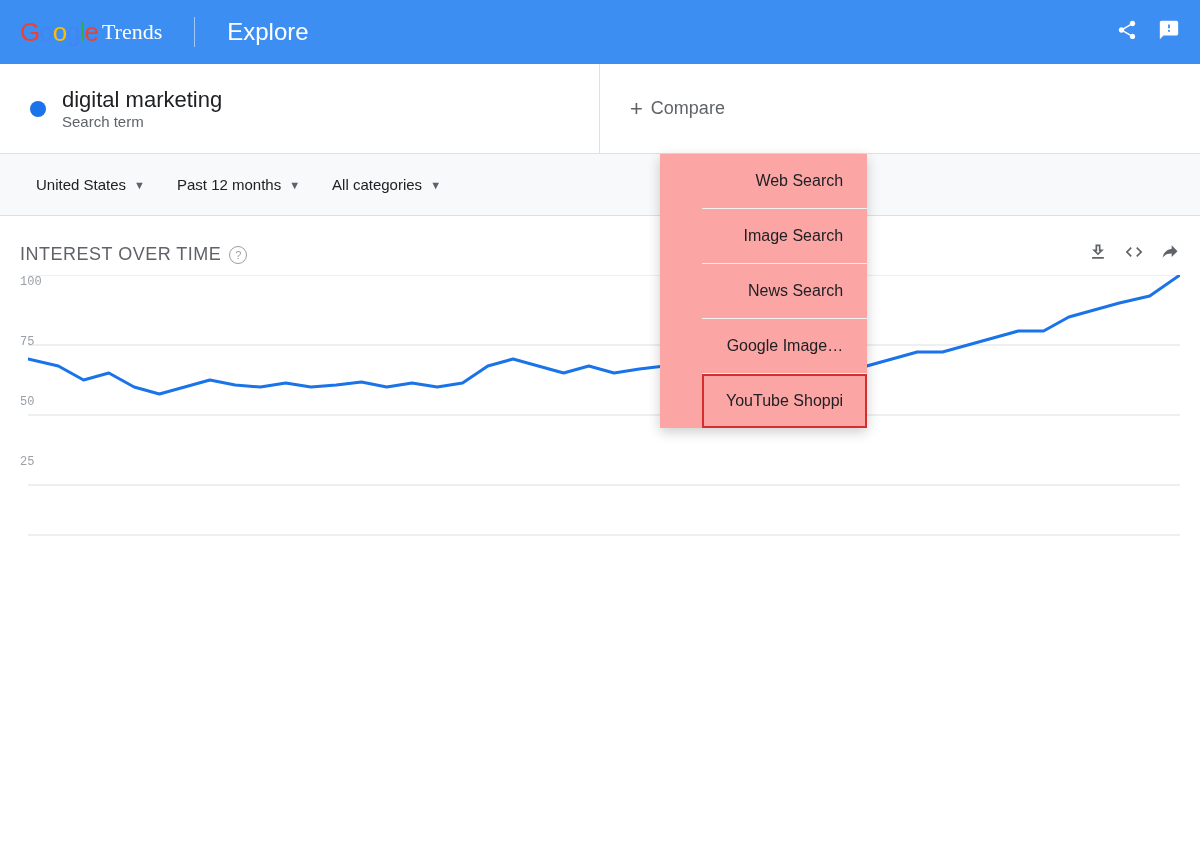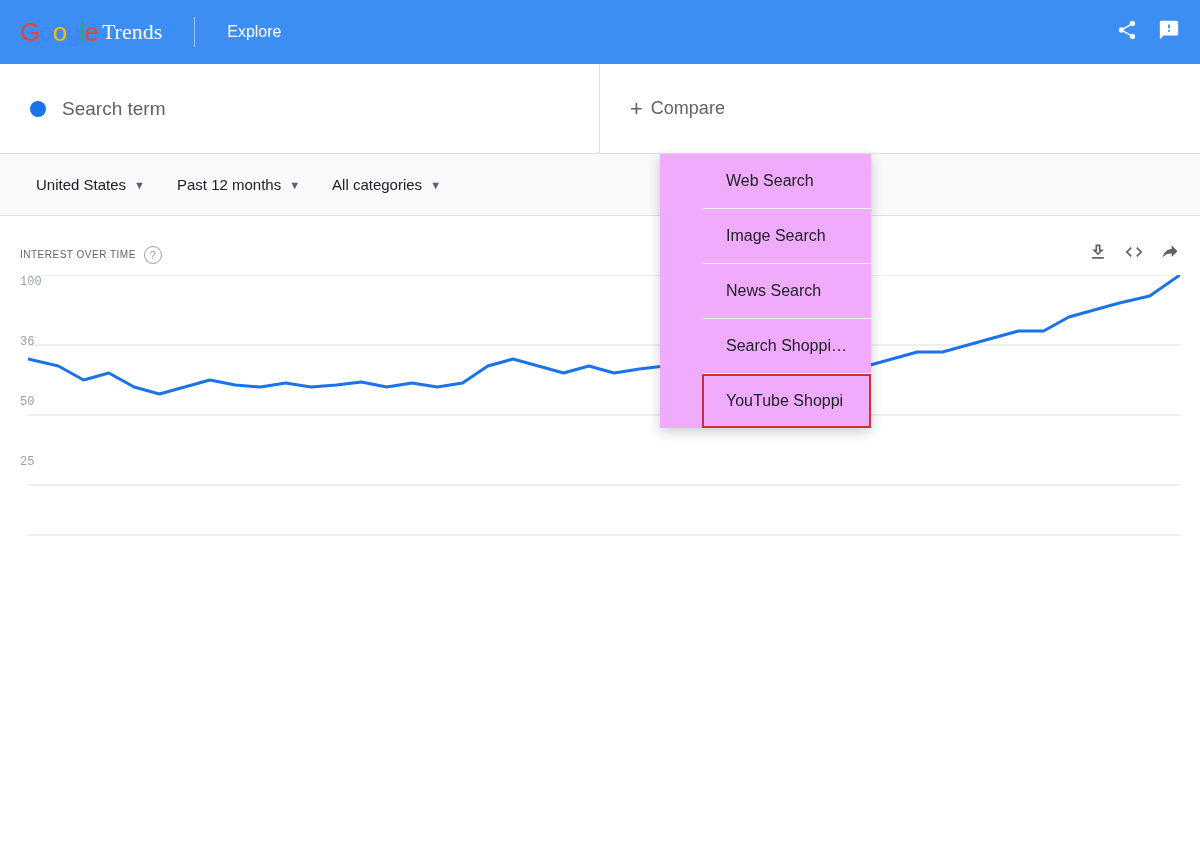--- a/index.html
+++ b/index.html
@@ -37,21 +37,21 @@
       font-family: Liberation Serif, serif;
     }
     .header-divider {
       width: 1px;
       height: 30px;
       background: rgba(255,255,255,0.5);
       margin: 0 16px;
     }
     .header-title {
       color: #fff;
-      font-size: 16px;
+      font-size: 24px;
       font-weight: 400;
     }
     .header-right {
       display: flex;
       align-items: center;
       gap: 20px;
     }
     .header-icon {
       color: #fff;
       font-size: 20px;
@@ -82,21 +82,21 @@
     .search-term-text {
       display: flex;
       flex-direction: column;
     }
     .search-term-name {
       font-size: 22px;
       color: #202124;
       font-weight: 400;
     }
     .search-term-label {
-      font-size: 19px;
+      font-size: 15px;
       color: #5f6368;
     }
     .compare-section {
       flex: 1;
       display: flex;
       align-items: center;
       padding: 20px 30px;
     }
     .compare-btn {
       display: flex;
@@ -115,20 +115,21 @@
 
     
     .filter-bar {
       display: flex;
       align-items: center;
       padding: 14px 20px;
       gap: 0;
       background: #f8f9fa;
       border-bottom: 1px solid #e0e0e0;
       position: relative;
+      text-align: right;
     }
     .filter-item {
       display: flex;
       align-items: center;
       gap: 8px;
       padding: 8px 16px;
       font-size: 15px;
       color: #202124;
       cursor: pointer;
       border-radius: 4px;
@@ -136,21 +137,21 @@
     .dropdown-arrow {
       font-size: 11px;
       color: #5f6368;
     }
 
     
     .dropdown-menu {
       position: absolute;
       left: 660px;
       top: 0;
-      background: #f0abfc;
+      background: #fca5a5;
       box-shadow: 0 4px 12px rgba(0,0,0,0.2);
       z-index: 100;
       min-width: 200px;
       padding-left: 42px;
     }
     .dropdown-item {
       padding: 18px 24px;
       font-size: 16px;
       color: #202124;
       cursor: pointer;
@@ -174,21 +175,21 @@
       align-items: center;
       justify-content: space-between;
       padding: 16px 0 8px 0;
     }
     .chart-title-area {
       display: flex;
       align-items: center;
       gap: 8px;
     }
     .chart-title {
-      font-size: 10px;
+      font-size: 18px;
       color: #5f6368;
       font-weight: 500;
       text-transform: uppercase;
       letter-spacing: 0.5px;
     }
     .help-icon {
       width: 18px;
       height: 18px;
       border: 1px solid #9aa0a6;
       border-radius: 50%;
@@ -265,20 +266,21 @@
           <path d="M20 2H4c-1.1 0-1.99.9-1.99 2L2 22l4-4h14c1.1 0 2-.9 2-2V4c0-1.1-.9-2-2-2zm-7 12h-2v-2h2v2zm0-4h-2V6h2v4z"></path>
         </svg>
     </span>
   </div>
 </div>
 
 <div class="search-area">
   <div class="search-term-section">
     <div class="search-dot"></div>
     <div class="search-term-text">
+      <span class="search-term-name">digital marketing</span>
       <span class="search-term-label">Search term</span>
     </div>
   </div>
   <div class="compare-section">
     <button class="compare-btn">
       <span class="compare-plus">+</span>
       <span>Compare</span>
     </button>
   </div>
 </div>
@@ -301,21 +303,21 @@
     <div class="dropdown-item">
       <span>Web Search</span>
     </div>
     <div class="dropdown-item">
       <span>Image Search</span>
     </div>
     <div class="dropdown-item">
       <span>News Search</span>
     </div>
     <div class="dropdown-item">
-      <span>Search Shoppi…</span>
+      <span>Google Image…</span>
     </div>
     <div class="dropdown-item highlighted">
       <span>YouTube Shoppi</span>
     </div>
   </div>
 </div>
 
 <div class="chart-section">
   <div class="chart-header">
     <div class="chart-title-area">
@@ -340,21 +342,21 @@
             <path d="M21 11l-7-7v4C7 9 4 14 3 19c2.5-3.5 6-5.1 11-5.1V18l7-7z"></path>
           </svg>
       </span>
     </div>
   </div>
 
   <div class="chart-container">
     <div style="display:flex;font-family:Liberation Mono, monospace;">
       <div class="chart-labels-y">
         <span>100</span>
-        <span>36</span>
+        <span>75</span>
         <span>50</span>
         <span>25</span>
         <span style="font-size:12px;color:#9aa0a6;"></span>
       </div>
       <div style="flex:1; padding-left:8px;">
         <svg class="chart-svg" viewBox="0 0 1140 280" preserveAspectRatio="none" height="280">
 
           <line x1="0" y1="0" x2="1140" y2="0" stroke="#e0e0e0" stroke-width="1"></line>
           <line x1="0" y1="70" x2="1140" y2="70" stroke="#e0e0e0" stroke-width="1"></line>
           <line x1="0" y1="140" x2="1140" y2="140" stroke="#e0e0e0" stroke-width="1"></line>

